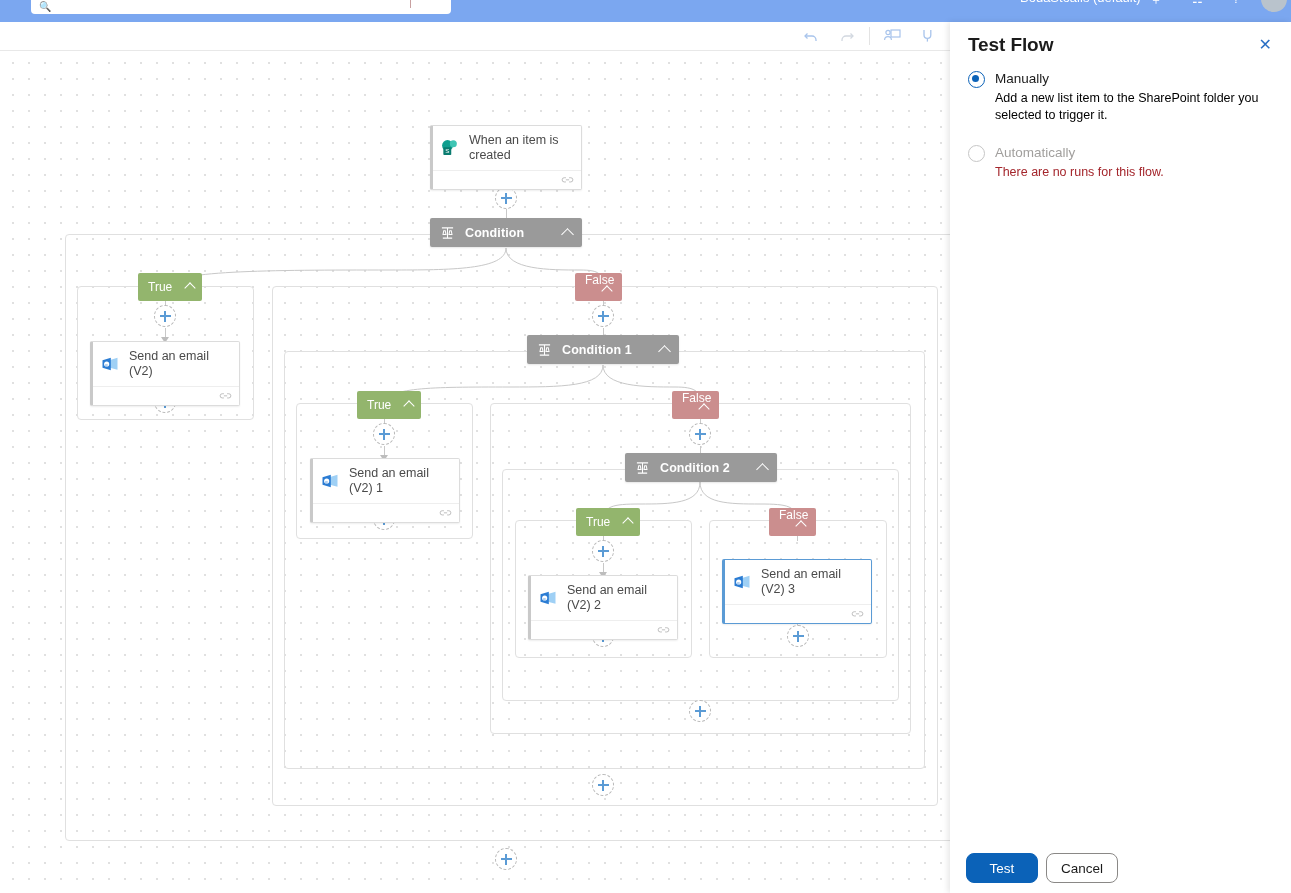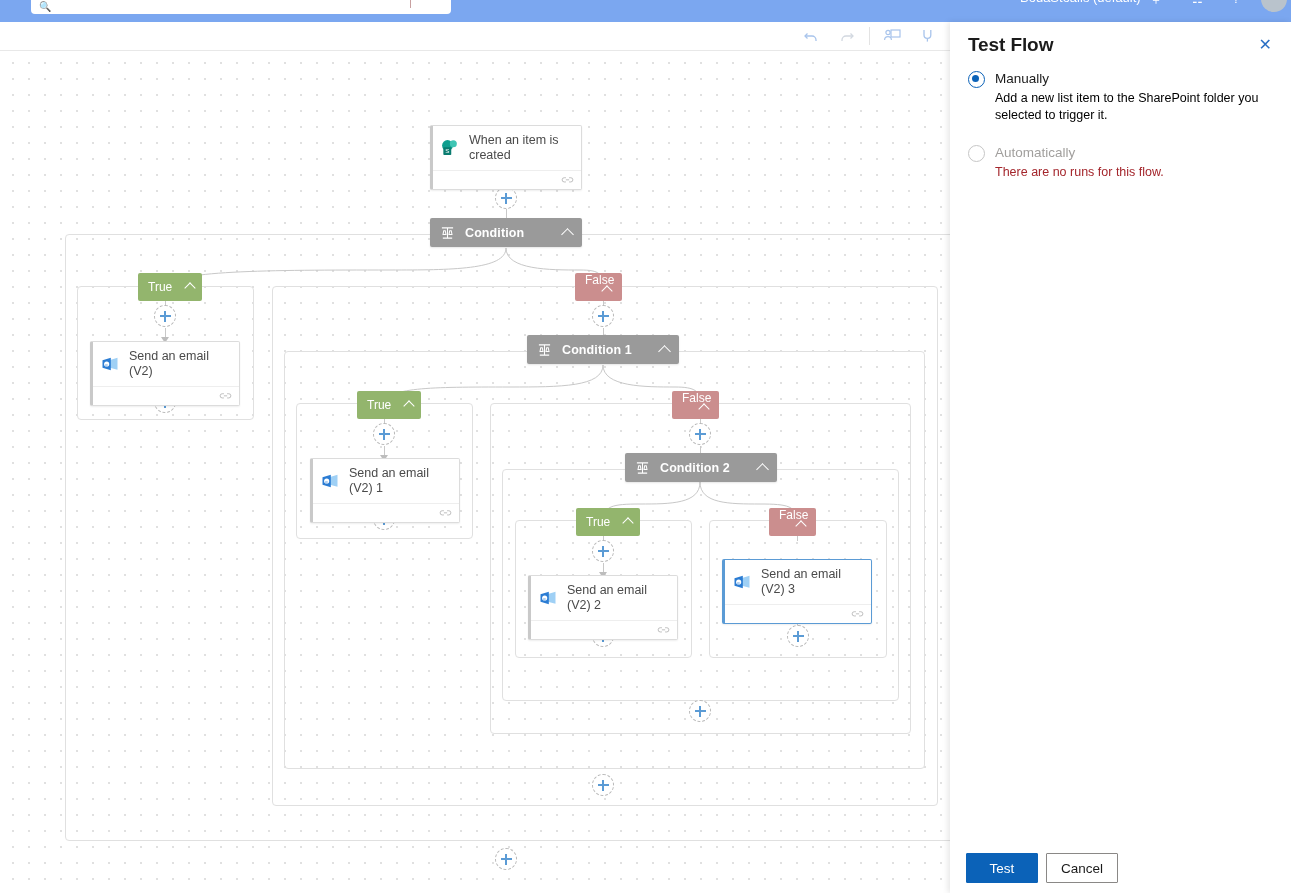--- a/index.html
+++ b/index.html
@@ -301,21 +301,21 @@
     display: flex;
     gap: 8px;
     padding: 0 16px 10px 16px;
   }
   .btn {
     height: 30px;
     min-width: 72px;
     font-size: 13.5px;
     display: flex; align-items: center; justify-content: center;
     cursor: pointer;
-    border-radius: 1px;
+    border-radius: 8px;
   }
   .btn-primary {
     background: #0b62b8;
     color: #ffffff;
     border: 1px solid #0b62b8;
   }
   .btn-secondary {
     background: #ffffff;
     color: #1b1b1b;
     border: 1px solid #8a8886;

